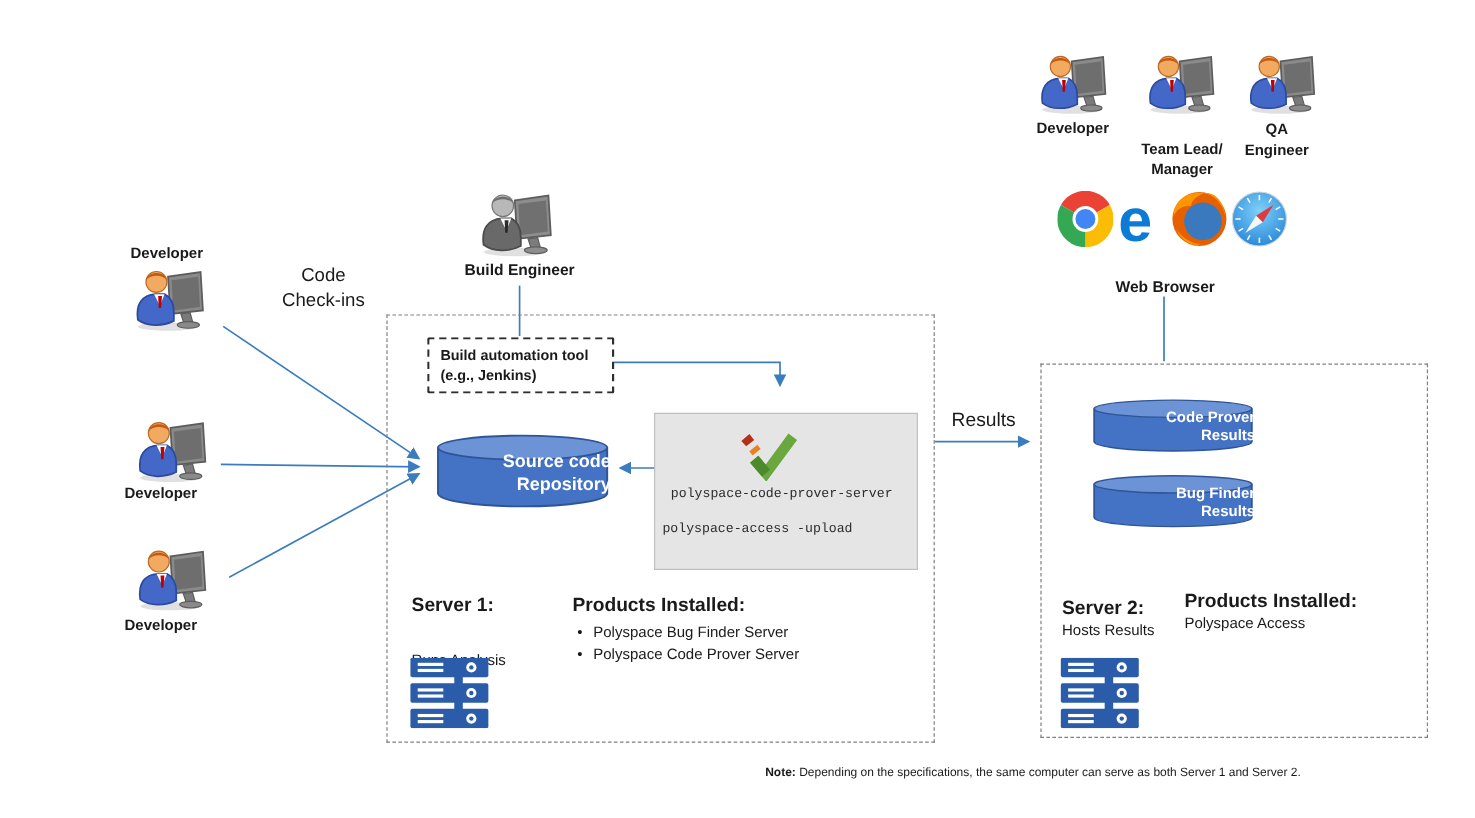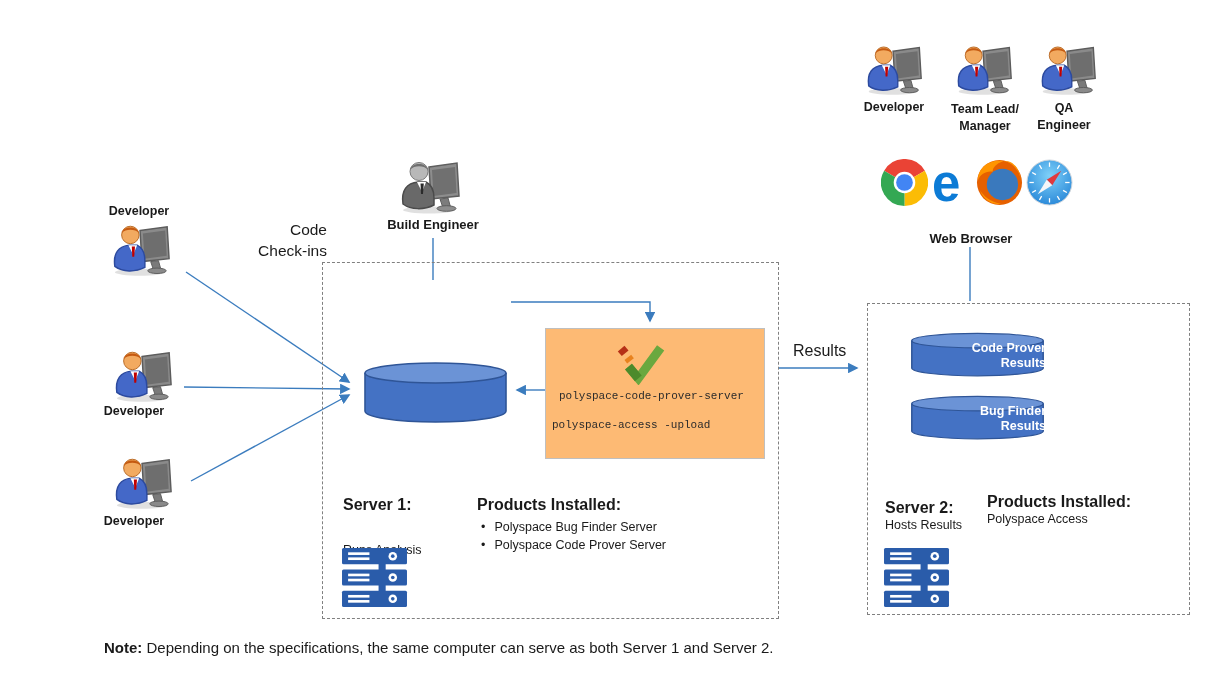--- a/index.html
+++ b/index.html
@@ -9,36 +9,36 @@
   }
   .abs{position:absolute;}
   .pre{white-space:pre-line;}
   .lbl{font-weight:bold;font-size:12.5px;line-height:15px;text-align:center;}
   .connectors{position:absolute;left:0;top:0;width:1229px;height:682px;pointer-events:none;}
   .dashed-box{border:1px dashed #808080;background:transparent;}
   .automation-box{
     border:2px dashed #2e2e2e;border-radius:2px;background:#fff;
     font-weight:bold;font-size:12px;line-height:17px;padding:5px 6px 4px 9px;
   }
-  .cmd-box{border:1px solid #bfbfbf;background:#fdba74;}
+  .cmd-box{border:1px solid #bfbfbf;background:#e5e5e5;margin-top:16px;}
   .cmd{
     font-family:"Liberation Mono","DejaVu Sans Mono",monospace;
     font-size:11px;color:#2b2b2b;letter-spacing:0;white-space:pre;
   }
   .cyl-label{color:#fff;font-weight:bold;text-align:right;}
   .repo-label{font-size:15px;line-height:19px;width:147px;}
   .small-cyl-label{font-size:12.5px;line-height:15px;width:137px;}
   .grayscale{filter:grayscale(1) brightness(1.02);}
   .code-checkins{font-size:15.5px;line-height:21px;text-align:center;font-weight:normal;}
   .results{font-size:16px;font-weight:normal;}
   .info-title{font-weight:bold;font-size:16px;line-height:15px;}
   .info-sub{font-size:12.5px;line-height:15px;}
   .bullet-row{font-size:12.5px;line-height:15px;display:flex;}
   .bullet-row .bullet{margin-right:9px;}
-  .note{font-size:15px;}
+  .note{font-size:10px;text-align:right;}
   .note .prefix{font-weight:bold;}
 </style>
 </head>
 <body>
 
 <div class="canvas">
 
   <svg width="0" height="0" style="position:absolute" aria-hidden="true">
     <defs>
       <symbol id="sym-person" viewBox="0 0 64 56">
@@ -168,40 +168,44 @@
   <svg class="abs" style="left:112px;top:347px;" width="62" height="56">
       <use href="#sym-person"></use>
     </svg>
   <div class="abs lbl" style="left:90px;top:404px;width:88px;">Developer</div>
 
   <svg class="abs" style="left:112px;top:454px;" width="62" height="56">
       <use href="#sym-person"></use>
     </svg>
   <div class="abs lbl" style="left:90px;top:514px;width:88px;">Developer</div>
 
-  <div class="abs code-checkins pre" style="left:212px;top:219px;width:115px;text-align:right;">Code
+  <div class="abs code-checkins pre" style="left:212px;top:219px;width:115px;">Code
 Check-ins</div>
 
   <svg class="abs grayscale" style="left:398px;top:158px;" width="64" height="56">
       <use href="#sym-person"></use>
     </svg>
   <div class="abs lbl" style="left:375px;top:217px;width:116px;font-size:13px;">Build Engineer</div>
 
+  <div class="abs automation-box pre" style="left:356px;top:281px;width:137px;">Build automation tool
+(e.g., Jenkins)</div>
 
   <div class="abs cmd-box" style="left:545px;top:328px;width:218px;height:129px;">
     <svg class="abs" style="left:70px;top:14px;" width="50" height="42">
         <use href="#sym-polyspace"></use>
       </svg>
     <div class="abs cmd" style="left:13px;top:61px;">polyspace-code-prover-server</div>
     <div class="abs cmd" style="left:6px;top:90px;font-family:Liberation Mono, monospace;">polyspace-access -upload</div>
   </div>
 
   <svg class="abs" style="left:362px;top:361px;" width="147" height="64">
       <use href="#sym-cylinder"></use>
     </svg>
+  <div class="abs cyl-label repo-label pre" style="left:362px;top:375px;">Source code
+Repository</div>
 
   <div class="abs info-title" style="left:343px;top:497px;">Server 1:</div>
   <div class="abs info-sub" style="left:343px;top:515px;margin-top:28px;">Runs Analysis</div>
   <svg class="abs" style="left:341px;top:548px;" width="67" height="59">
       <use href="#sym-server"></use>
     </svg>
 
   <div class="abs info-title" style="left:477px;top:497px;">Products Installed:</div>
   <div class="abs bullet-row" style="left:481px;top:520px;">
     <span class="bullet">•</span>
@@ -239,21 +243,21 @@
       <use href="#sym-person"></use>
     </svg>
   <svg class="abs" style="left:954px;top:42px;" width="60" height="54">
       <use href="#sym-person"></use>
     </svg>
   <svg class="abs" style="left:1038px;top:42px;" width="60" height="54">
       <use href="#sym-person"></use>
     </svg>
 
   <div class="abs lbl" style="left:858px;top:100px;width:72px;">Developer</div>
-  <div class="abs lbl pre" style="left:943px;top:101px;width:84px;line-height:17px;text-align:center;">Team Lead/
+  <div class="abs lbl pre" style="left:943px;top:116px;width:84px;line-height:17px;text-align:center;">Team Lead/
 Manager</div>
   <div class="abs lbl pre" style="left:1030px;top:100px;width:68px;line-height:17px;">QA
 Engineer</div>
 
   <svg class="abs" style="left:881px;top:159px;" width="47" height="47">
       <use href="#sym-chrome"></use>
     </svg>
   <svg class="abs" style="left:929px;top:159px;" width="47" height="47">
       <use href="#sym-edge"></use>
     </svg>

